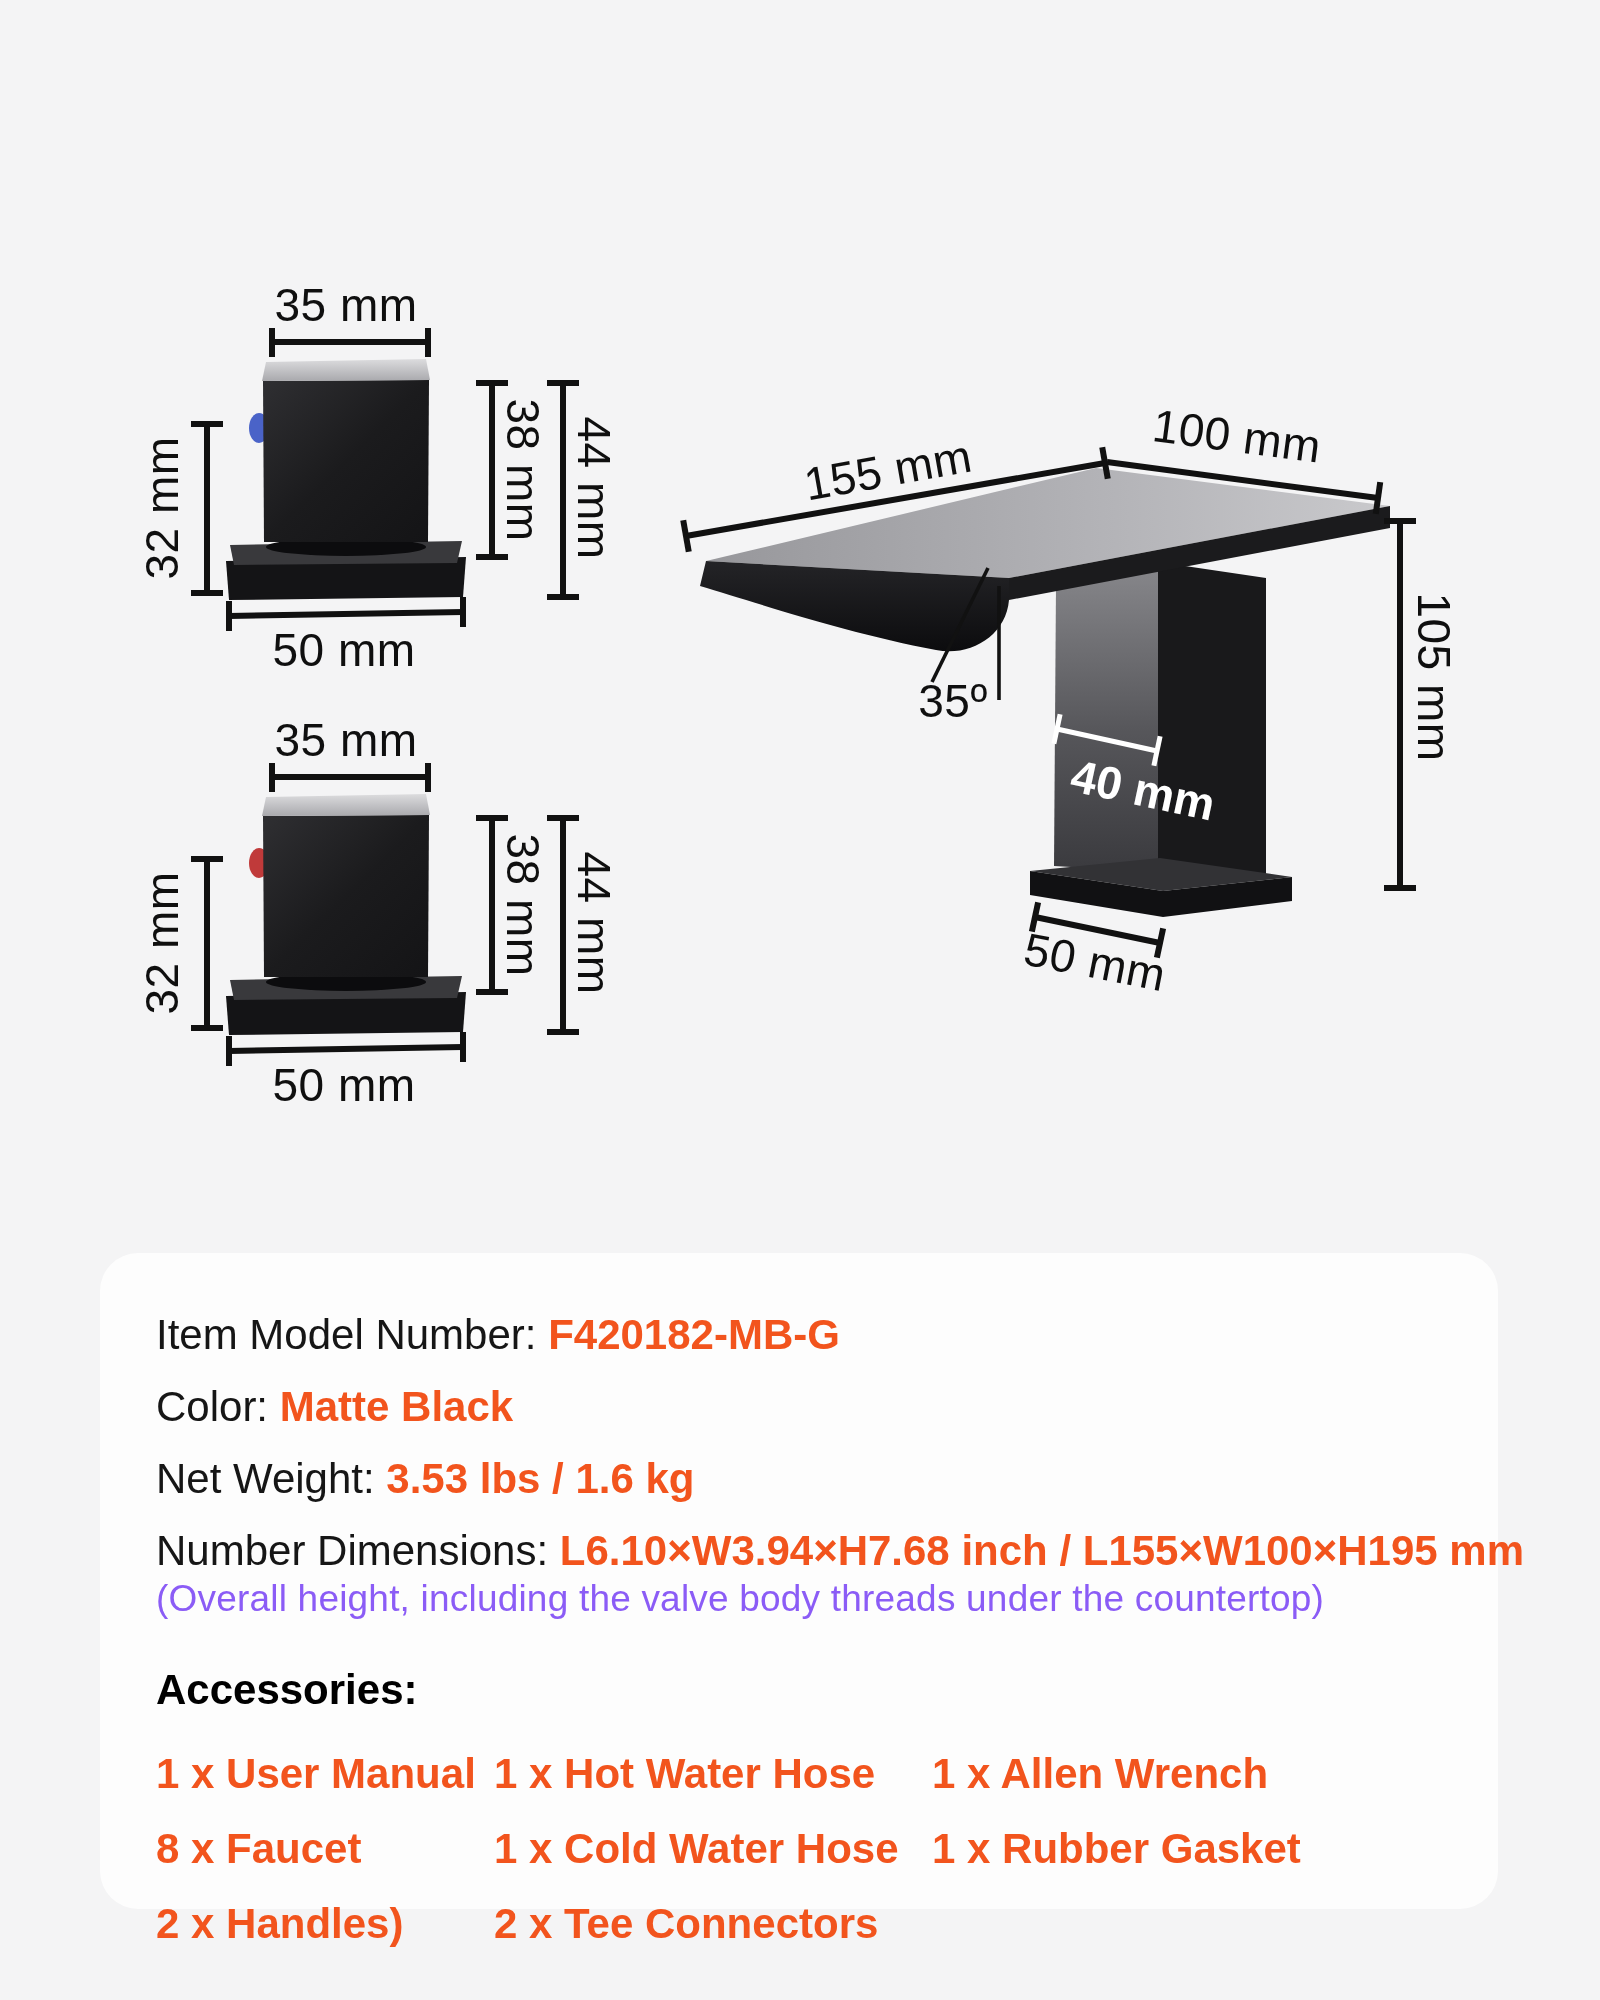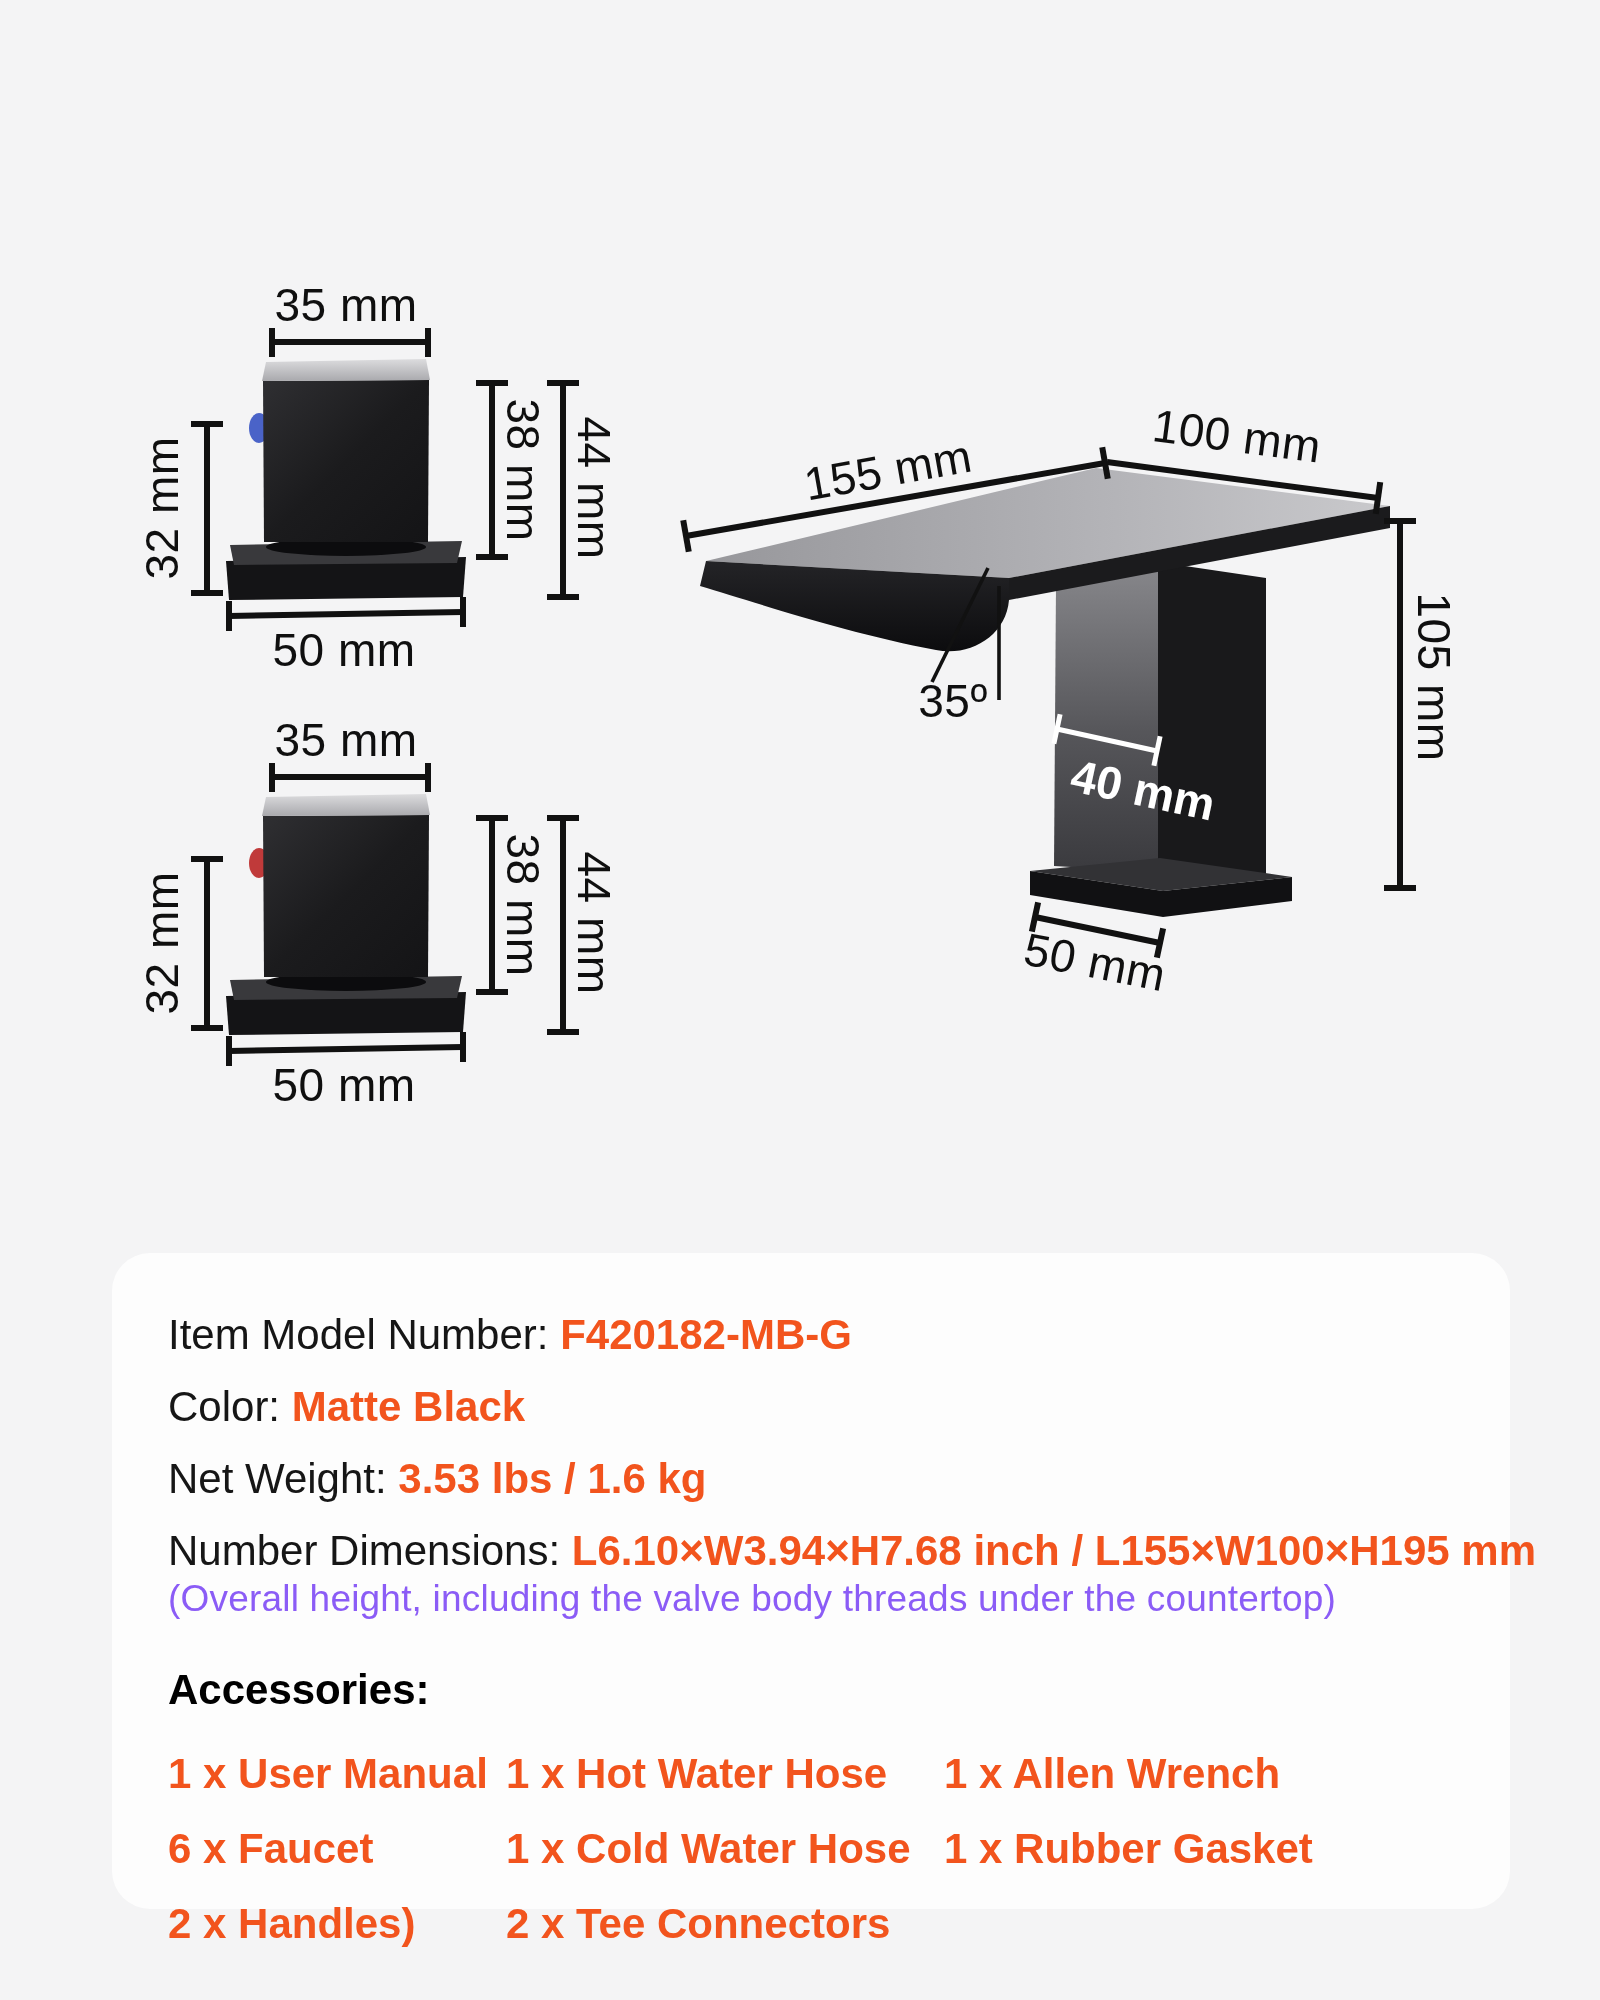--- a/index.html
+++ b/index.html
@@ -13,21 +13,21 @@
   .stage{position:absolute;inset:0;width:1336px;height:2000px;}
   svg text{
     font-family:"Liberation Sans", sans-serif;
     font-weight:500;
     fill:#0f0f0f;
   }
   .dimtext{font-size:46px;letter-spacing:.5px;}
   .dimtext-white{font-size:46px;fill:#ffffff;font-weight:600;}
   
   .card{
-    position:absolute;left:112px;top:1253px;width:1398px;height:656px;
+    position:absolute;left:100px;top:1253px;width:1398px;height:656px;
     background:#fdfdfd;border-radius:38px;box-sizing:border-box;
     padding:58px 56px 40px 56px;color:#161616;
   }
   .spec-row{font-size:42px;line-height:1.12;margin-bottom:25px;font-weight:500;white-space:nowrap;}
   .spec-row .val{color:#F2541D;font-weight:700;}
   .spec-row.tight{margin-bottom:0;}
   .note{font-size:37px;font-weight:400;color:#8b5cf6;margin-top:4px;letter-spacing:.2px;}
   .acc-title{font-size:42px;font-weight:700;margin-top:46px;color:#000000;}
   .acc-grid{
     display:grid;margin-top:36px;
@@ -194,21 +194,21 @@
     <div class="spec-row tight">
       <span>Number Dimensions: </span><span class="val">L6.10×W3.94×H7.68 inch / L155×W100×H195 mm</span>
     </div>
     <div class="note">(Overall height, including the valve body threads under the countertop)</div>
 
     <div class="acc-title">Accessories:</div>
     <div class="acc-grid">
       <div class="acc-item">1 x User Manual</div>
       <div class="acc-item">1 x Hot Water Hose</div>
       <div class="acc-item">1 x Allen Wrench</div>
-      <div class="acc-item">6 x Faucet</div>
+      <div class="acc-item">8 x Faucet</div>
       <div class="acc-item">1 x Cold Water Hose</div>
       <div class="acc-item">1 x Rubber Gasket</div>
       <div class="acc-item">2 x Handles)</div>
       <div class="acc-item">2 x Tee Connectors</div>
       <div class="acc-item"></div>
     </div>
   </div>
 </div>
 
 </body></html>

